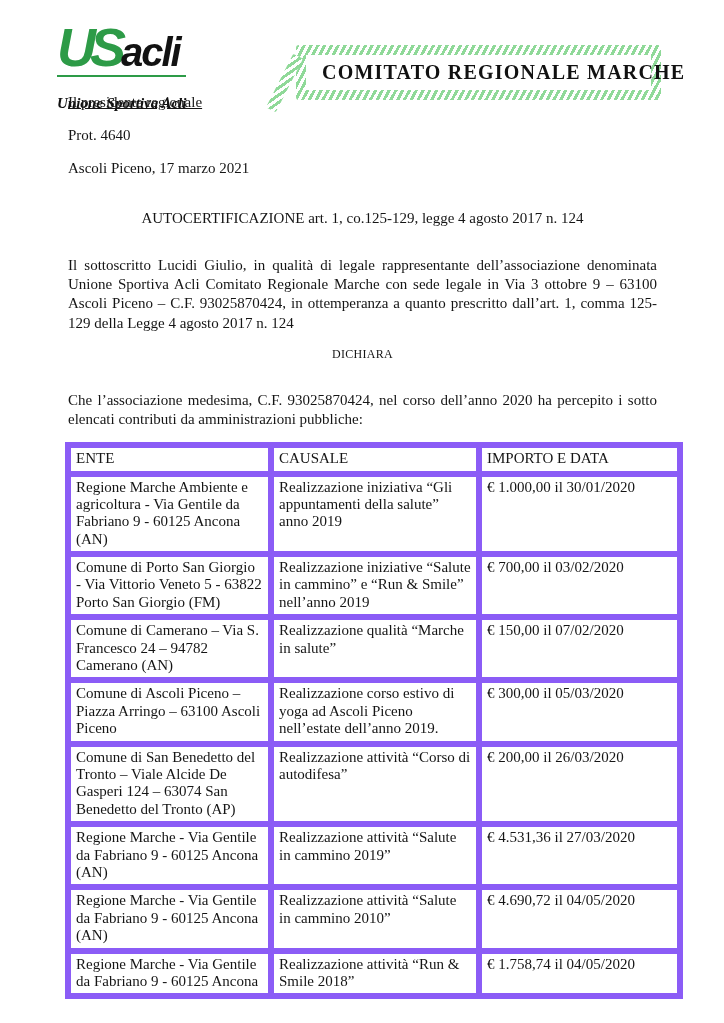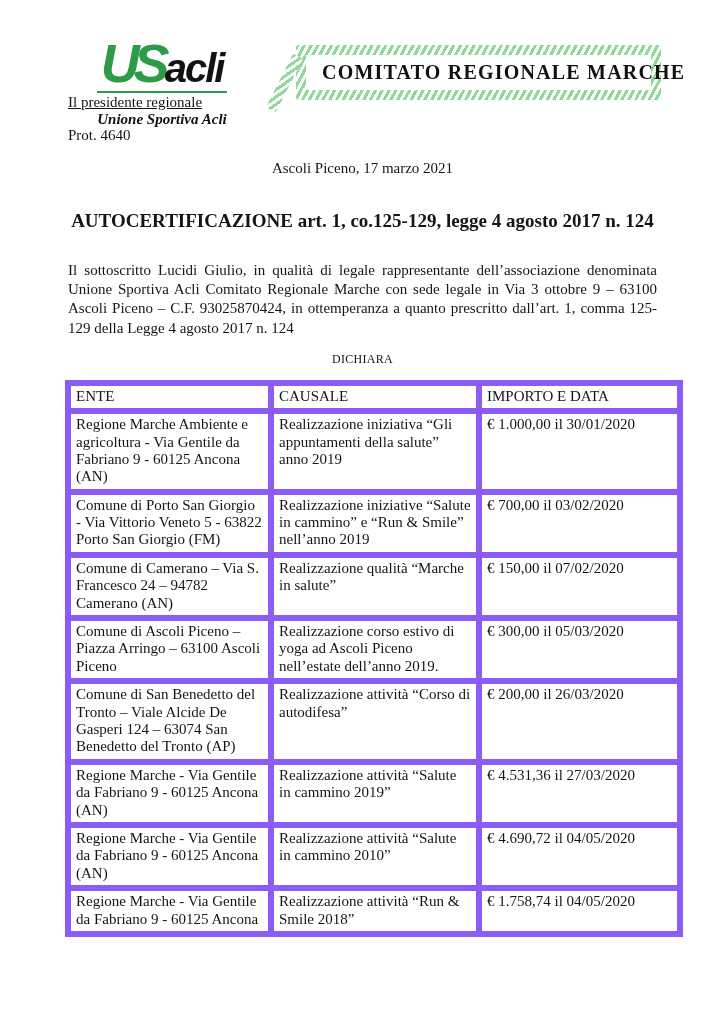--- a/index.html
+++ b/index.html
@@ -10,24 +10,23 @@
     background: #ffffff;
     font-family: "Liberation Serif", serif;
     font-size: 15px;
     color: #151515;
     overflow: hidden;
   }
 
   
   .logo {
     position: absolute;
-    top: 36px;
+    top: 20px;
     left: 57px;
     width: 210px;
-    text-align: center;
   }
   .logo-mark {
     font-family: "Liberation Sans", sans-serif;
     font-weight: bold;
     font-style: italic;
     line-height: 1;
     white-space: nowrap;
   }
   .logo-us {
     color: #2d9b47;
@@ -85,26 +84,26 @@
 
   
   .content {
     position: absolute;
     left: 68px;
     top: 0;
     width: 589px;
   }
   .role-line   { margin-top: 94px; text-decoration: underline; }
   .prot-line   { margin-top: 16px; }
-  .date-line   { margin-top: 16px; text-align: center; }
+  .date-line   { margin-top: 16px; text-align: left; }
   .doc-heading {
     margin: 33px 0 0 0;
     text-align: center;
-    font-size: 19px;
-    font-weight: bold;
+    font-size: 15px;
+    font-weight: normal;
   }
   .para {
     margin: 29px 0 0 0;
     text-align: justify;
     line-height: 1.28;
   }
   .dichiara {
     margin: 14px 0 0 0;
     text-align: center;
     font-size: 12px;
@@ -159,20 +158,21 @@
     <div class="role-line">Il presidente regionale</div>
     <div class="prot-line">Prot. 4640</div>
     <div class="date-line">Ascoli Piceno, 17 marzo 2021</div>
 
     <h1 class="doc-heading">AUTOCERTIFICAZIONE art. 1, co.125-129, legge 4 agosto 2017 n. 124</h1>
 
     <p class="para">Il sottoscritto Lucidi Giulio, in qualità di legale rappresentante dell’associazione denominata Unione Sportiva Acli Comitato Regionale Marche con sede legale in Via 3 ottobre 9 – 63100 Ascoli Piceno – C.F. 93025870424, in ottemperanza a quanto prescritto dall’art. 1, comma 125-129 della Legge 4 agosto 2017 n. 124</p>
 
     <h2 class="dichiara">DICHIARA</h2>
 
+    <p class="para">Che l’associazione medesima, C.F. 93025870424, nel corso dell’anno 2020 ha percepito i sotto elencati contributi da amministrazioni pubbliche:</p>
 
     <table class="contrib">
       <colgroup>
         <col class="col-ente">
           <col class="col-causale">
           <col class="col-importo">
       </colgroup>
       <thead>
         <tr>
           <th>ENTE</th>

